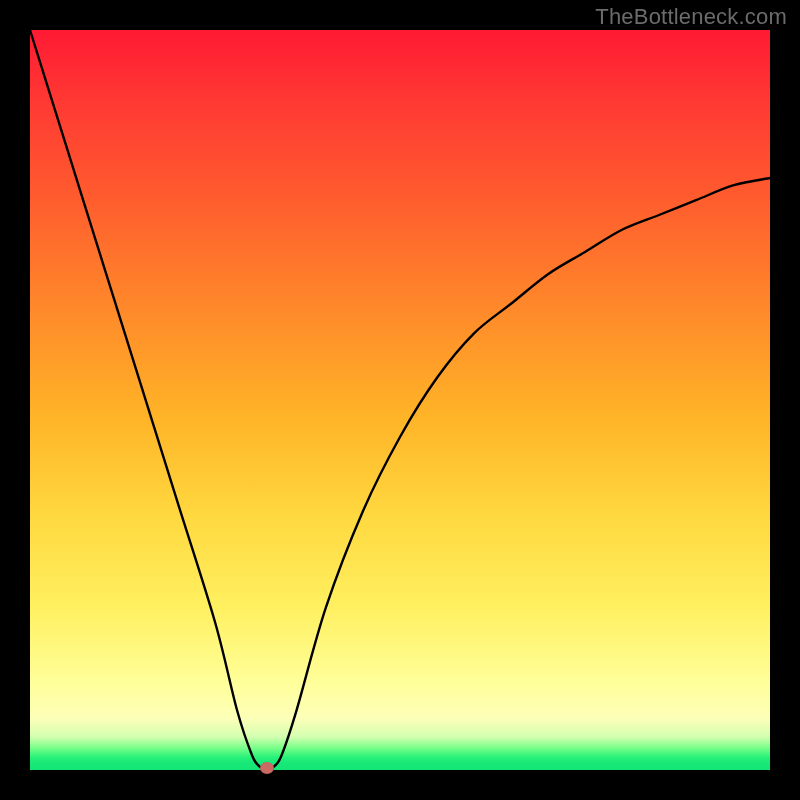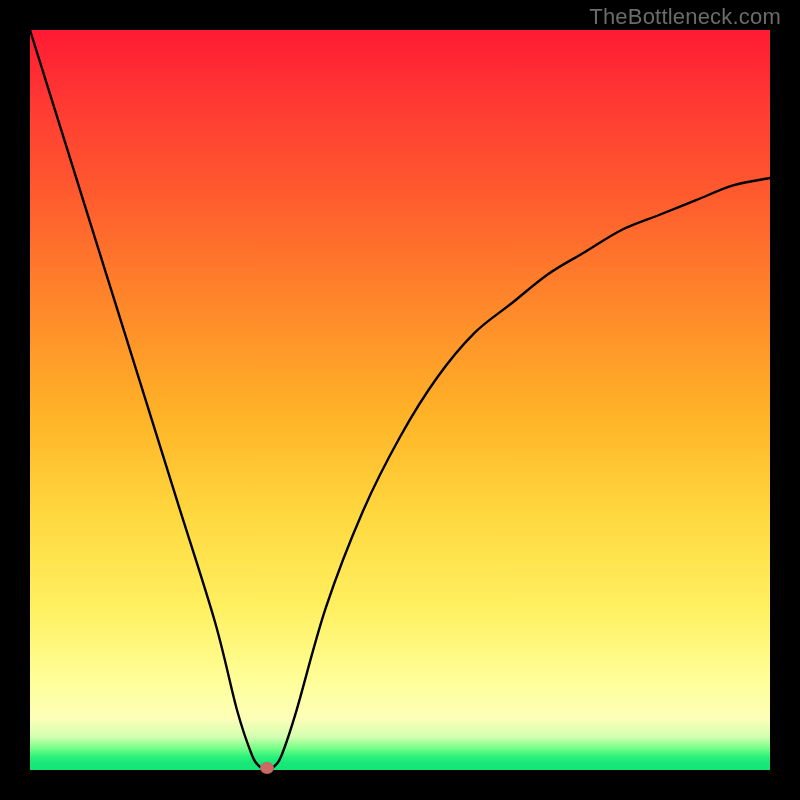--- a/index.html
+++ b/index.html
@@ -40,21 +40,21 @@
       #d4ffb0 95.5%,
       #7aff8a 97%,
       #2cf27a 98.2%,
       #18e878 99%,
       #14e676 100%
     );
   }
   .watermark {
     position: absolute;
     top: 4px;
-    right: 19px;
+    right: 13px;
     color: #6b6b6b;
     font-size: 22px;
     font-weight: 500;
     letter-spacing: 0.2px;
     font-family: Verdana, Arial, sans-serif;
   }
   svg.curve {
     position: absolute;
     left: 0;
     top: 0;

